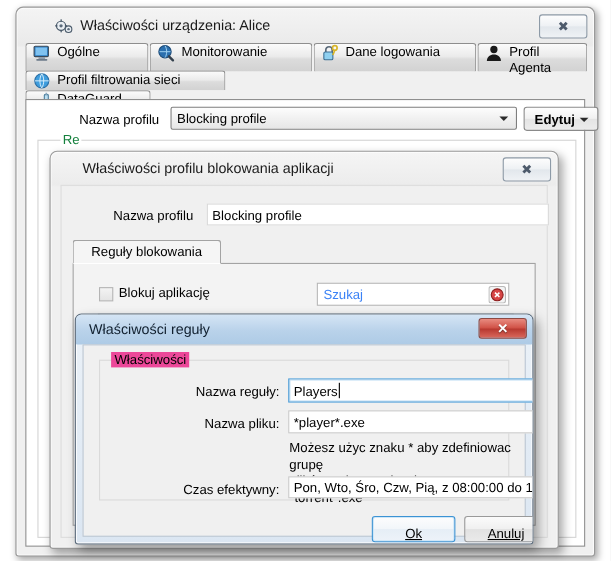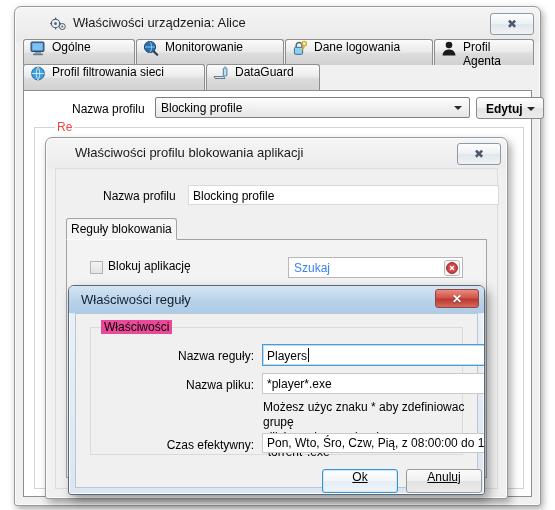--- a/index.html
+++ b/index.html
@@ -53,21 +53,21 @@
     line-height: 1;
   }
 
   
   #tabpanel-outer {
     position: absolute;
     left: 8px; top: 32px; right: 8px; bottom: 8px;
   }
   .tabrow { position: absolute; left: 0; height: 26px; display: flex; }
   #tabrow1 { top: 0; }
-  #tabrow2 { top: 25px; }
+  #tabrow2 { top: 25px; flex-direction: column; }
   .tab {
     height: 26px;
     border: 1px solid #8e8e8e;
     border-bottom: none;
     border-radius: 3px 3px 0 0;
     background: linear-gradient(#fbfbfb, #ebebeb 45%, #dcdcdc 55%, #d2d2d2);
     display: flex; 
     padding: 0 9px 0 5px;
     margin-right: 1px;
     font-size: 12px;
@@ -142,21 +142,21 @@
   }
 
   
   #bg-group {
     position: absolute; left: 10px; top: 36px; right: 7px; bottom: 7px;
     border: 1px solid #d4d4d4;
   }
   #bg-group-label {
     position: absolute; left: 20px; top: -8px;
     background: #ffffff; padding: 0 2px;
-    font-size: 12px; color: #ef4444;
+    font-size: 12px; color: #15803d;
   }
 
   
   #mid-window {
     position: absolute;
     left: 45px; top: 137px;
     width: 463px; height: 362px;
     background: #f0f0f0;
     border: 1px solid #9a9a9a;
     border-radius: 7px 7px 3px 3px;
@@ -186,21 +186,21 @@
     position: absolute; left: 4px; top: 3px; font-size: 12px;
   }
   
   #mid-tabrow { position: absolute; left: 10px; top: 49px; height: 22px; }
   #mid-tab {
     height: 22px;
     border: 1px solid #a3a3a3;
     border-bottom: 1px solid #ffffff;
     border-radius: 3px 3px 0 0;
     background: #f5f5f5;
-    padding: 0 4px;
+    padding: 0 16px;
     display: flex; align-items: center;
     font-size: 12px;
     position: relative; z-index: 3;
     cursor: default;
   }
   #mid-tabcontent {
     position: absolute; left: 10px; top: 70px; right: 10px; bottom: 10px;
     border: 1px solid #a3a3a3;
     background: #f3f3f3;
   }
@@ -356,22 +356,23 @@
   #inp-time .val {
     position: absolute; left: 4px; top: 2px; font-size: 12px; white-space: nowrap;
   }
   .dlg-btn {
     position: absolute; top: 155px;
     width: 76px; height: 24px;
     border: 1px solid #9a9a9a;
     border-radius: 3px;
     background: linear-gradient(#fbfbfb, #f0f0f0 48%, #e2e2e2 52%, #eaeaea);
     font-size: 12px;
-    display: flex; align-items: flex-start; justify-content: center;
-    cursor: default;
+    display: flex; align-items: flex-end; justify-content: center;
+    cursor: default;
+    margin-left: 16px;
   }
   #btn-ok {
     left: 246px;
     border: 1px solid #3c93d4;
     box-shadow: 0 0 0 1px #cfe7f8 inset;
     background: linear-gradient(#fdfdfd, #f2f6fa 48%, #e6eef6 52%, #edf3f9);
   }
   #btn-cancel { left: 330px; }
   .u { text-decoration: underline; }
 </style>

